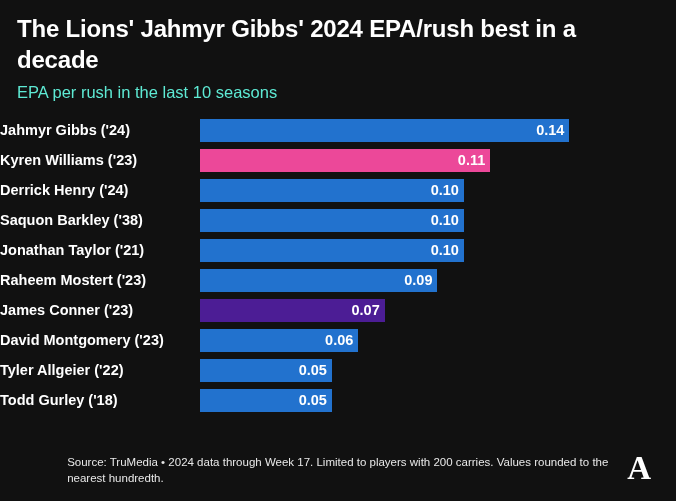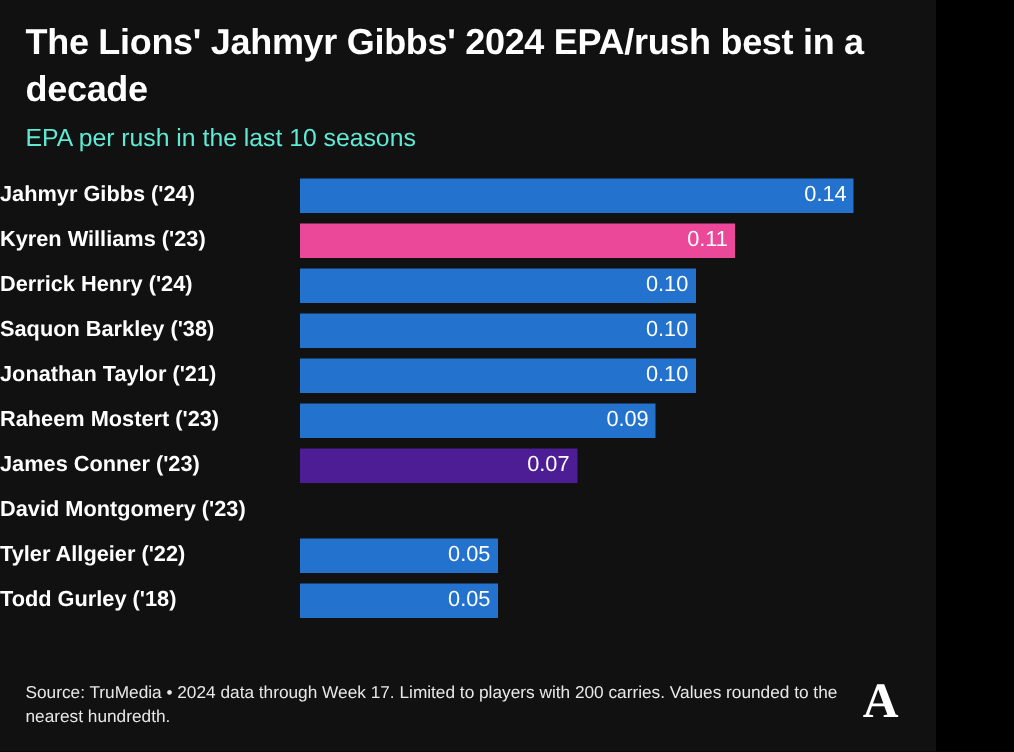--- a/index.html
+++ b/index.html
@@ -7,21 +7,21 @@
     width: 676px;
     height: 501px;
     background: #000;
   }
   body {
     font-family: "Liberation Sans", sans-serif;
     overflow: hidden;
   }
   #chart-card {
     position: relative;
-    width: 624px;
+    width: 676px;
     height: 501px;
     background: #111111;
     color: #ffffff;
     padding: 0;
   }
 
   
   #header {
     padding: 14px 17px 0 17px;
   }
@@ -73,36 +73,36 @@
     left: 0;
     top: 0;
     height: 23px;
     background: #2272ce;
     display: flex;
     align-items: center;
     justify-content: flex-end;
   }
   .bar-value {
     font-size: 14.5px;
-    font-weight: normal;
+    font-weight: bold;
     color: #ffffff;
     padding-right: 5px;
     line-height: 1;
     white-space: nowrap;
   }
 
   
   #footer {
     position: absolute;
     left: 17px;
     right: 17px;
     bottom: 14px;
     display: flex;
     align-items: flex-end;
-    justify-content: center;
+    justify-content: flex-end;
   }
   #source-note {
     font-size: 11.5px;
     line-height: 1.45;
     color: #e8e8e8;
     max-width: 560px;
     font-weight: 400;
   }
   #athletic-logo {
     flex: 0 0 auto;
@@ -177,20 +177,25 @@
       <div class="bar-row">
         <div class="bar-label">James Conner ('23)</div>
         <div class="bar-track">
           <div class="bar-fill" style="width: 184.716px; background: #4c1d95;">
             <span class="bar-value">0.07</span>
           </div>
         </div>
       </div>
       <div class="bar-row">
         <div class="bar-label">David Montgomery ('23)</div>
+        <div class="bar-track">
+          <div class="bar-fill" style="width: 158.328px; background: rgb(34, 114, 206);">
+            <span class="bar-value">0.06</span>
+          </div>
+        </div>
       </div>
       <div class="bar-row">
         <div class="bar-label">Tyler Allgeier ('22)</div>
         <div class="bar-track">
           <div class="bar-fill" style="width: 131.94px; background: rgb(34, 114, 206);">
             <span class="bar-value">0.05</span>
           </div>
         </div>
       </div>
       <div class="bar-row">

